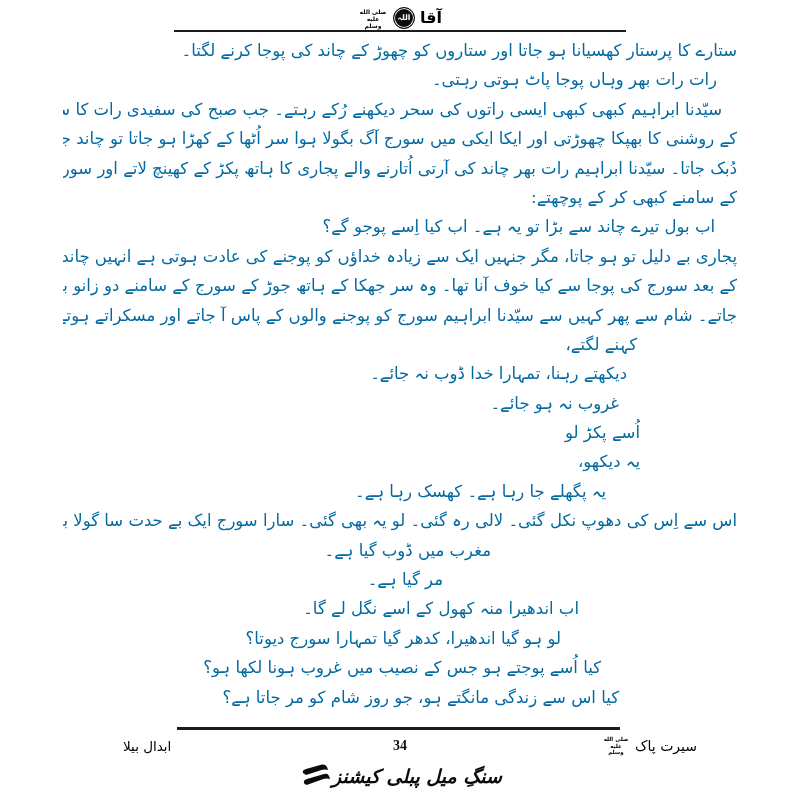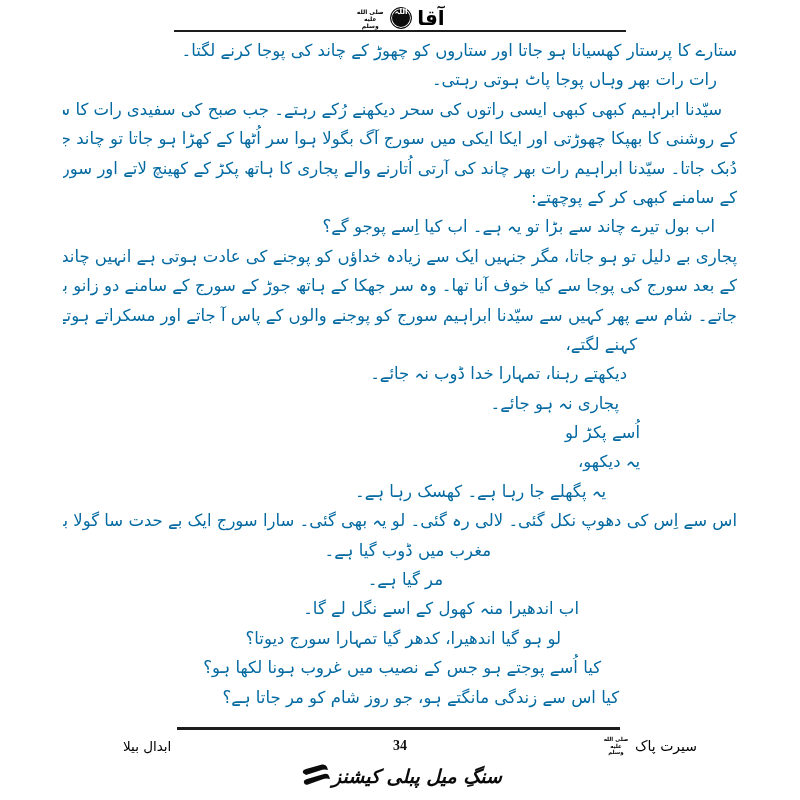--- a/index.html
+++ b/index.html
@@ -18,27 +18,27 @@
   }
 
   
   .header {
     position: absolute; top: 4px; left: 0; right: 0;
     height: 28px;
     display: flex; justify-content: center; align-items: center;
     gap: 5px;
   }
   .book-title {
-    font-size: 20px; font-weight: bold; color: #000;
+    font-size: 16px; font-weight: bold; color: #000;
     line-height: 28px;
   }
   .seal {
     width: 22px; height: 22px; border-radius: 50%;
     background: #0d0d0d;
-    display: flex; align-items: flex-start; justify-content: center;
+    display: flex; align-items: center; justify-content: center;
     border: 1.5px solid #0d0d0d;
     box-shadow: inset 0 0 0 1px #f4f4f4;
   }
   .seal span {
     color: #ffffff; font-size: 7.5px; font-weight: bold; line-height: 1;
   }
   .honorific {
     display: inline-block; text-align: center;
     font-size: 6px; line-height: 7px; font-weight: bold; color: #000;
     width: 30px;
@@ -114,21 +114,21 @@
     <div class="line" style="padding-right:15px">سیّدنا ابراہیم کبھی کبھی ایسی راتوں کی سحر دیکھنے رُکے رہتے۔ جب صبح کی سفیدی رات کا سینہ چیر</div>
     <div class="line">کے روشنی کا بھپکا چھوڑتی اور ایکا ایکی میں سورج آگ بگولا ہوا سر اُٹھا کے کھڑا ہو جاتا تو چاند جہاں ہوتا وہیں</div>
     <div class="line">دُبک جاتا۔ سیّدنا ابراہیم رات بھر چاند کی آرتی اُتارنے والے پجاری کا ہاتھ پکڑ کے کھینچ لاتے اور سورج</div>
     <div class="line">کے سامنے کبھی کر کے پوچھتے:</div>
     <div class="line" style="padding-right:22px">اب بول تیرے چاند سے بڑا تو یہ ہے۔ اب کیا اِسے پوجو گے؟</div>
     <div class="line">پجاری بے دلیل تو ہو جاتا، مگر جنہیں ایک سے زیادہ خداؤں کو پوجنے کی عادت ہوتی ہے انہیں چاند</div>
     <div class="line">کے بعد سورج کی پوجا سے کیا خوف آنا تھا۔ وہ سر جھکا کے ہاتھ جوڑ کے سورج کے سامنے دو زانو بیٹھ</div>
     <div class="line">جاتے۔ شام سے پھر کہیں سے سیّدنا ابراہیم سورج کو پوجنے والوں کے پاس آ جاتے اور مسکراتے ہوتے</div>
     <div class="line" style="padding-right:100px">کہنے لگتے،</div>
     <div class="line" style="padding-right:110px">دیکھتے رہنا، تمہارا خدا ڈوب نہ جائے۔</div>
-    <div class="line" style="padding-right:118px">پجاری نہ ہو جائے۔</div>
+    <div class="line" style="padding-right:118px">غروب نہ ہو جائے۔</div>
     <div class="line" style="padding-right:97px">اُسے پکڑ لو</div>
     <div class="line" style="padding-right:97px">یہ دیکھو،</div>
     <div class="line" style="padding-right:131px">یہ پگھلے جا رہا ہے۔ کھسک رہا ہے۔</div>
     <div class="line">اس سے اِس کی دھوپ نکل گئی۔ لالی رہ گئی۔ لو یہ بھی گئی۔ سارا سورج ایک بے حدت سا گولا بنا</div>
     <div class="line" style="padding-right:246px">مغرب میں ڈوب گیا ہے۔</div>
     <div class="line" style="padding-right:294px">مر گیا ہے۔</div>
     <div class="line" style="padding-right:158px">اب اندھیرا منہ کھول کے اسے نگل لے گا۔</div>
     <div class="line" style="padding-right:176px">لو ہو گیا اندھیرا، کدھر گیا تمہارا سورج دیوتا؟</div>
     <div class="line" style="padding-right:136px">کیا اُسے پوجتے ہو جس کے نصیب میں غروب ہونا لکھا ہو؟</div>
     <div class="line" style="padding-right:118px">کیا اس سے زندگی مانگتے ہو، جو روز شام کو مر جاتا ہے؟</div>

